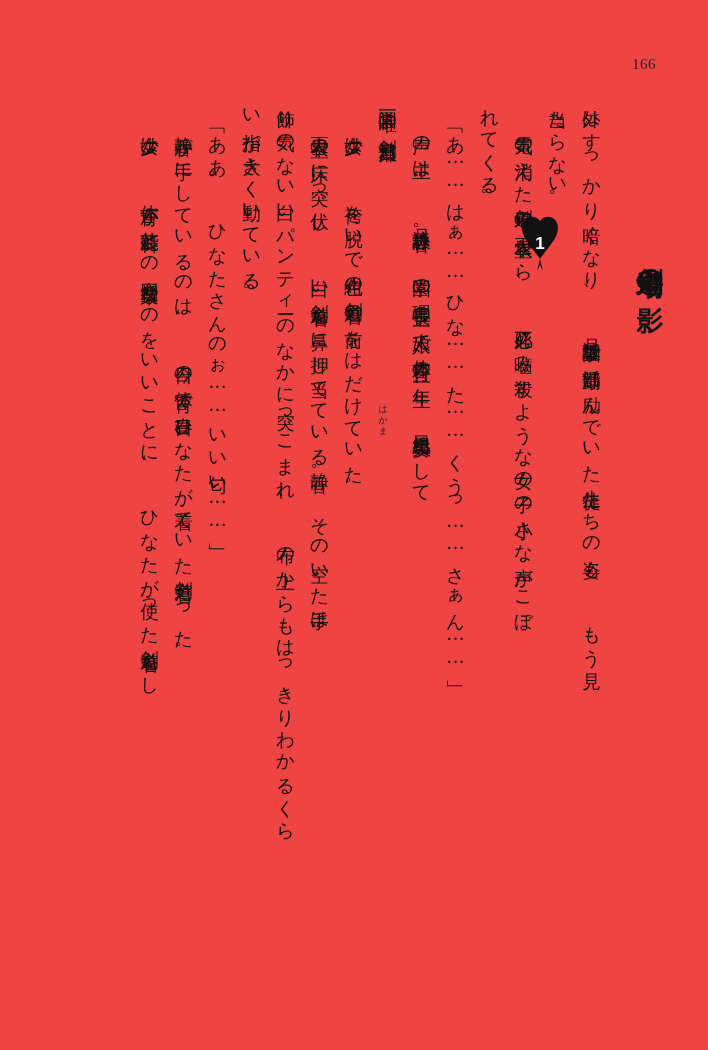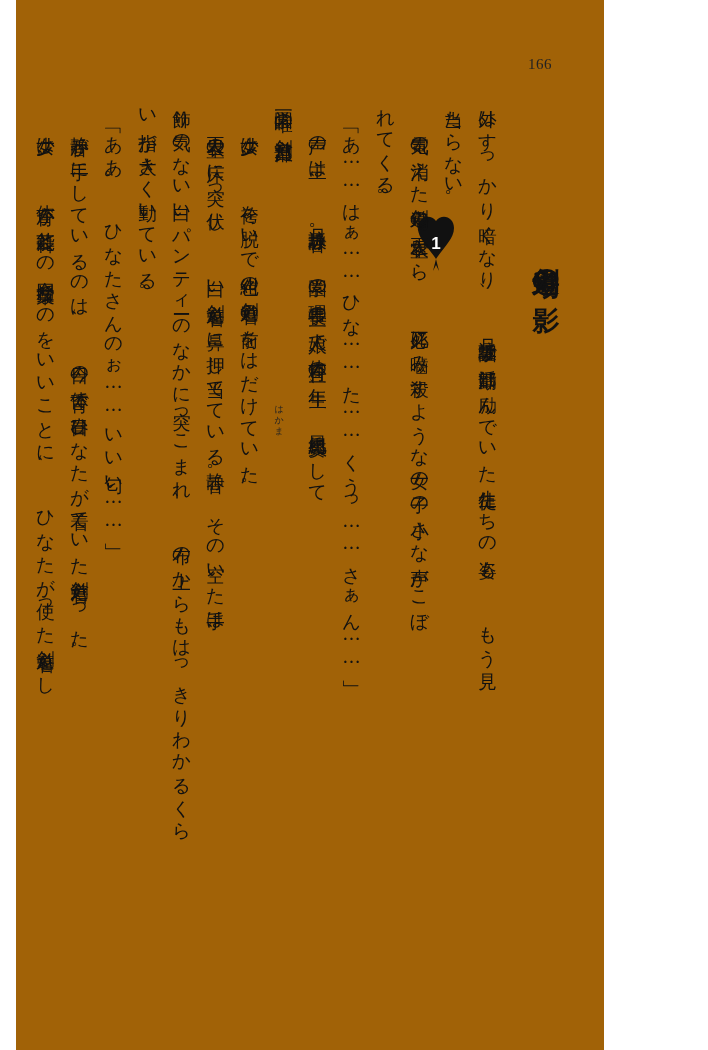--- a/index.html
+++ b/index.html
@@ -6,26 +6,25 @@
     margin: 0;
     padding: 0;
     background: #ffffff;
   }
   body {
     font-family: "Liberation Serif", "DejaVu Serif", serif;
     color: #1a1a1a;
   }
   .page {
     position: relative;
-    width: 588px;
+    width: 708px;
     height: 1050px;
-    background: #a16207;
+    background: #ef4444;
     overflow: hidden;
     box-sizing: border-box;
-    margin-left: 16px;
   }
   .page-number {
     position: absolute;
     top: 56px;
     right: 52px;
     font-size: 15px;
     letter-spacing: 0.5px;
     color: #222;
     font-family: "Liberation Serif", "DejaVu Serif", serif;
   }

